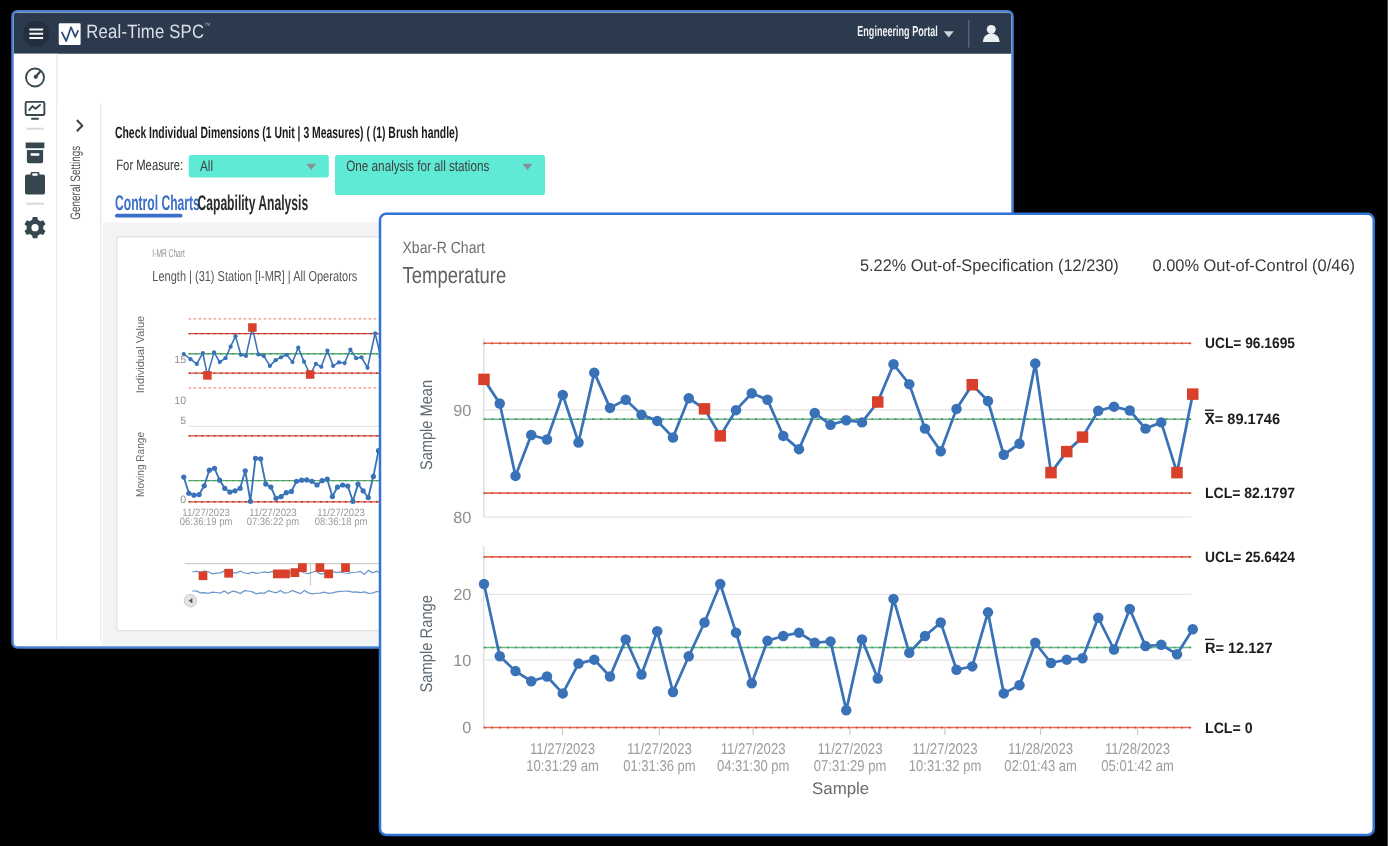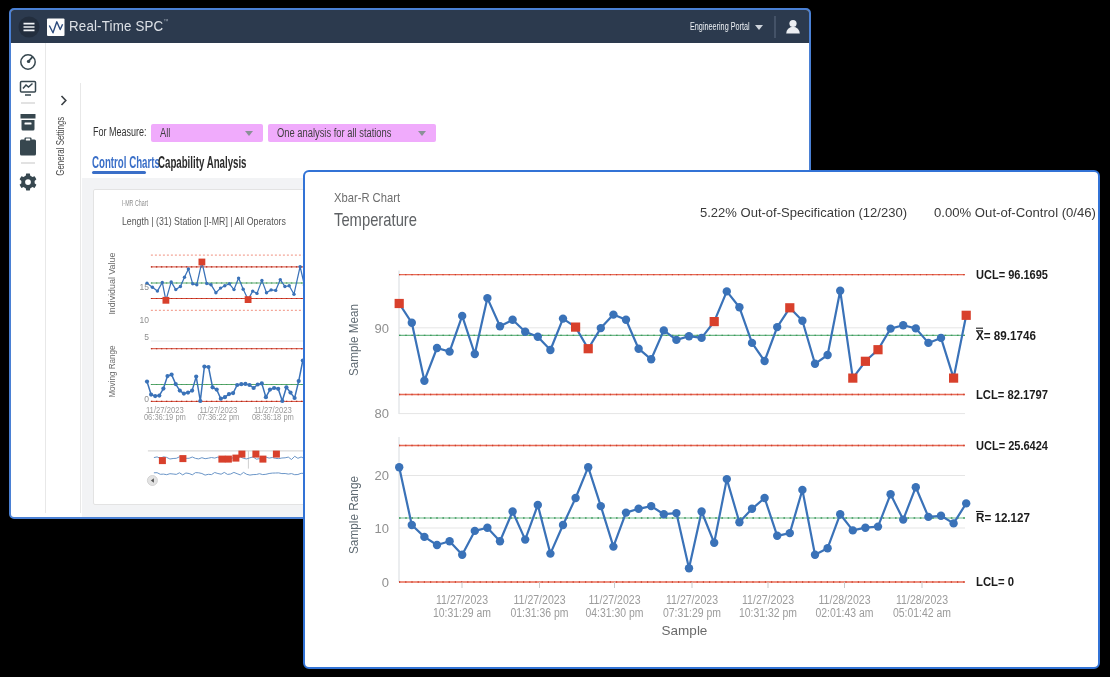--- a/index.html
+++ b/index.html
@@ -1,45 +1,45 @@
 <!DOCTYPE html>
 <html><head><meta charset="utf-8"><style>
 * { margin:0; padding:0; box-sizing:border-box; }
 html,body { width:1110px; height:677px; background:#000; font-family:"Liberation Sans", sans-serif; overflow:hidden; }
 .abs { position:absolute; }
 .sqz { display:inline-block; transform-origin:0 50%; white-space:nowrap; }
 #back { left:9px; top:8px; width:802px; height:511px; border:2px solid #4a80d4; border-radius:5px; background:#fff; overflow:hidden; }
-#front { left:303px; top:170px; width:797px; height:499px; border:2px solid #3273d6; border-radius:6px; background:#fff; overflow:hidden; z-index:10;padding-left:12px; }
+#front { left:303px; top:170px; width:797px; height:499px; border:2px solid #3273d6; border-radius:6px; background:#fff; overflow:hidden; z-index:10; }
 #hdr { left:0; top:0; width:798px; height:33px; background:#2c3a4e; }
 #row2 { left:35px; top:33px; width:767px; height:40px; border-bottom:1px solid #e4e4e4; background:#fff; }
 #sidebar { left:0; top:33px; width:35px; height:470px; background:#fff; border-right:1px solid #e8e8e8; }
 #gsrail { left:35px; top:73px; width:35px; height:430px; background:#fff; border-right:1px solid #e8e8e8; }
 #contentbg { left:71px; top:168px; width:731px; height:339px; background:#f2f3f5; }
 #card { left:82px; top:179px; width:676px; height:316px; background:#fff; border:1px solid #e3e3e3; border-radius:2px; }
-.sel { background:#f0abfc; border-radius:2px; font-size:12px; color:#3f3f3f; line-height:18px; padding-left:9px; }
+.sel { background:#5eead4; border-radius:2px; font-size:12px; color:#3f3f3f; line-height:18px; padding-left:9px; }
 .caret { position:absolute; width:0; height:0; border-left:4px solid transparent; border-right:4px solid transparent; border-top:5px solid #8a9097; }
 </style></head>
 <body>
 <div class="abs" id="back">
   <div class="abs" id="hdr">
     <svg class="abs" style="left:0;top:0" width="794" height="33">
       <circle cx="18" cy="17" r="10.5" fill="#232e3e"></circle>
       <g stroke="#f2f4f7" stroke-width="1.7">
           <line x1="12.5" y1="13.6" x2="23.5" y2="13.6"></line>
           <line x1="12.5" y1="17" x2="23.5" y2="17"></line>
           <line x1="12.5" y1="20.4" x2="23.5" y2="20.4"></line>
         </g>
       <rect x="36" y="8.5" width="17.5" height="17.5" rx="1" fill="#fdfdfd"></rect>
       <polyline points="38.3,15.5 42,22.8 45.8,11.8 49.2,19.5 51.6,14.2" fill="none" stroke="#2c4a7c" stroke-width="1.4" stroke-linejoin="round"></polyline>
       <line x1="764" y1="6" x2="764" y2="28" stroke="#5d6b80" stroke-width="1"></line>
       <circle cx="782" cy="13.5" r="3.6" fill="#eceef2"></circle>
       <path d="M 775.2 23.5 a 6.8 6.8 0 0 1 13.6 0 z" fill="#eceef2"></path>
     </svg>
     <div class="abs" style="left:58px; top:7px; font-size:15.5px; color:#dce0e6; letter-spacing:0.2px;"><span class="sqz" style="transform:scaleX(0.86);">Real-Time SPC<span style="font-size:6px; vertical-align:8px; color:#9aa4b2;">™</span></span></div>
-    <div class="abs" style="left:628px; top:0; width:111px; height:33px; line-height:33px; font-size:11.5px; font-weight:normal; color:#eef1f5; text-align:right;"><span class="sqz" style="transform:scaleX(0.63); transform-origin:100% 50%;">Engineering Portal</span></div>
+    <div class="abs" style="left:628px; top:0; width:111px; height:33px; line-height:33px; font-size:11.5px; font-weight:bold; color:#eef1f5; text-align:right;"><span class="sqz" style="transform:scaleX(0.63); transform-origin:100% 50%;">Engineering Portal</span></div>
     <div class="caret" style="left:744px; top:15px; border-top-color:#cfd4dc;"></div>
   </div>
   <div class="abs" id="sidebar">
     <svg class="abs" style="left:0;top:0" width="34" height="470">
       <g stroke="#37474f" stroke-width="1.5" fill="none">
         <circle cx="17" cy="19" r="7.2"></circle>
         <path d="M 17 19 L 21.5 13.8" stroke-width="1.8"></path>
       </g>
       <circle cx="17.6" cy="18.4" r="1.7" fill="#37474f"></circle>
       <g stroke="#37474f" stroke-width="1.5" fill="none">
@@ -59,23 +59,24 @@
       <path fill="#37474f" d="M 15.2 130.5 h 3.6 l 0.5 2.3 a 7.6 7.6 0 0 1 2 1.2 l 2.3 -0.8 l 1.8 3.1 l -1.8 1.6 a 7.6 7.6 0 0 1 0 2.3 l 1.8 1.6 l -1.8 3.1 l -2.3 -0.8 a 7.6 7.6 0 0 1 -2 1.2 l -0.5 2.3 h -3.6 l -0.5 -2.3 a 7.6 7.6 0 0 1 -2 -1.2 l -2.3 0.8 l -1.8 -3.1 l 1.8 -1.6 a 7.6 7.6 0 0 1 0 -2.3 l -1.8 -1.6 l 1.8 -3.1 l 2.3 0.8 a 7.6 7.6 0 0 1 2 -1.2 z"></path>
       <circle cx="17" cy="139.1" r="2.9" fill="#fff"></circle>
     </svg>
   </div>
   <div class="abs" id="gsrail">
     <svg class="abs" style="left:0;top:0" width="34" height="430">
       <polyline points="15.5,13 19.8,17.5 15.5,22" fill="none" stroke="#3a3f44" stroke-width="1.6"></polyline>
       <text x="22.5" y="68.5" font-size="11" fill="#4a4a4a" font-family="Liberation Sans, sans-serif" text-anchor="middle" transform="rotate(-90 17.7 68)" textLength="59" lengthAdjust="spacingAndGlyphs">General Settings</text>
     </svg>
   </div>
+  <div class="abs" style="left:81px; top:88px; font-size:13px; font-weight:bold; color:#1a1a1a;"><span class="sqz" style="transform:scaleX(0.64);">Check Individual Dimensions (1 Unit | 3 Measures) ( (1) Brush handle)</span></div>
   <div class="abs" style="left:82px; top:115px; font-size:12px; color:#333;"><span class="sqz" style="transform:scaleX(0.75);">For Measure:</span></div>
   <div class="abs sel" style="left:140px; top:114px; width:112px; height:18px;"><span class="sqz" style="transform:scaleX(0.78);">All</span><div class="caret" style="right:10px; top:7px;"></div></div>
-  <div class="abs sel" style="left:257px; top:114px; width:168px; height:18px;"><span class="sqz" style="transform:scaleX(0.78);">One analysis for all stations</span><div class="caret" style="right:10px; top:7px;"></div></div>
+  <div class="abs sel" style="left:257px; top:114px; width:168px; height:32px;"><span class="sqz" style="transform:scaleX(0.78);">One analysis for all stations</span><div class="caret" style="right:10px; top:7px;"></div></div>
   <div class="abs" style="left:81px; top:143px; font-size:17px; font-weight:bold; color:#3a6fc8;"><span class="sqz" style="transform:scaleX(0.57);">Control Charts</span></div>
   <div class="abs" style="left:81px; top:161px; width:54px; height:2.5px; background:#3a6fc8; border-radius:2px;"></div>
   <div class="abs" style="left:147px; top:143px; font-size:17px; font-weight:bold; color:#2b2b2b;"><span class="sqz" style="transform:scaleX(0.57);">Capability Analysis</span></div>
   <div class="abs" id="contentbg"></div>
   <div class="abs" id="card"><svg width="676" height="316" viewBox="0 0 676 316" font-family="Liberation Sans, sans-serif">
 <text x="27.9" y="15.6" font-size="9" fill="#8f8f8f" textLength="26" lengthAdjust="spacingAndGlyphs">I-MR Chart</text>
 <text x="27.9" y="34.6" font-size="11.5" fill="#555" textLength="164" lengthAdjust="spacingAndGlyphs">Length | (31) Station [I-MR] | All Operators</text>
 <line x1="56.9" y1="65.1" x2="666.9" y2="65.1" stroke="#f0907f" stroke-width="1" stroke-dasharray="2,2"></line>
 <line x1="56.9" y1="76.9" x2="666.9" y2="76.9" stroke="#d84b38" stroke-width="1"></line>
         <line x1="56.9" y1="76.9" x2="666.9" y2="76.9" stroke="#b02a1a" stroke-width="1.1" stroke-dasharray="1.4,3.6"></line>

